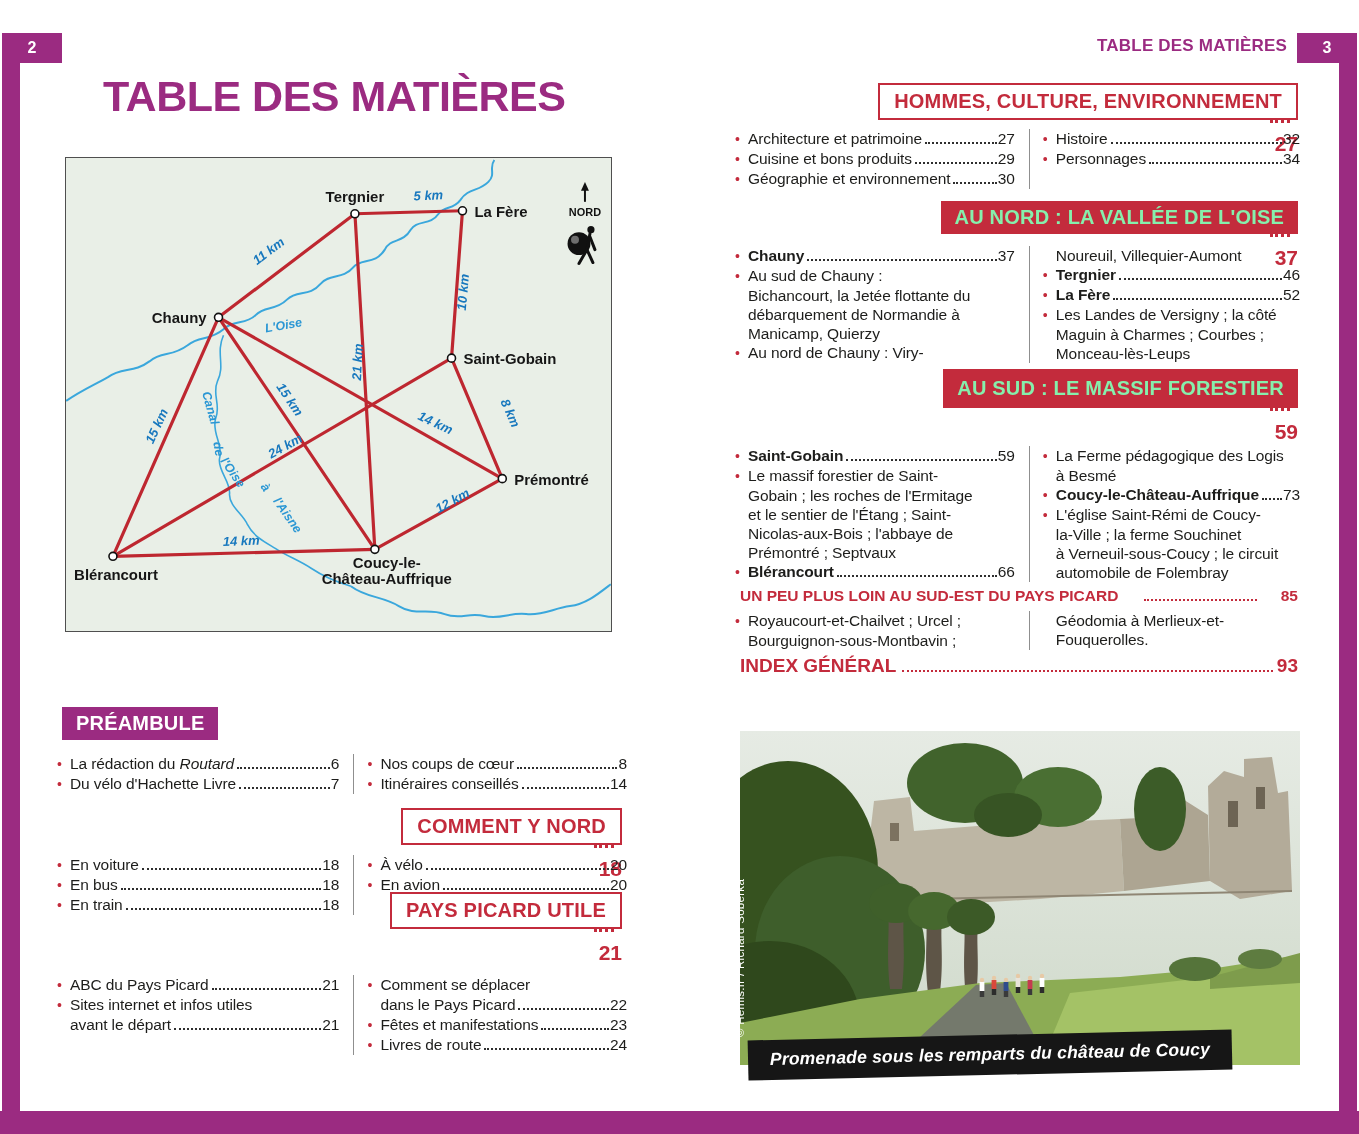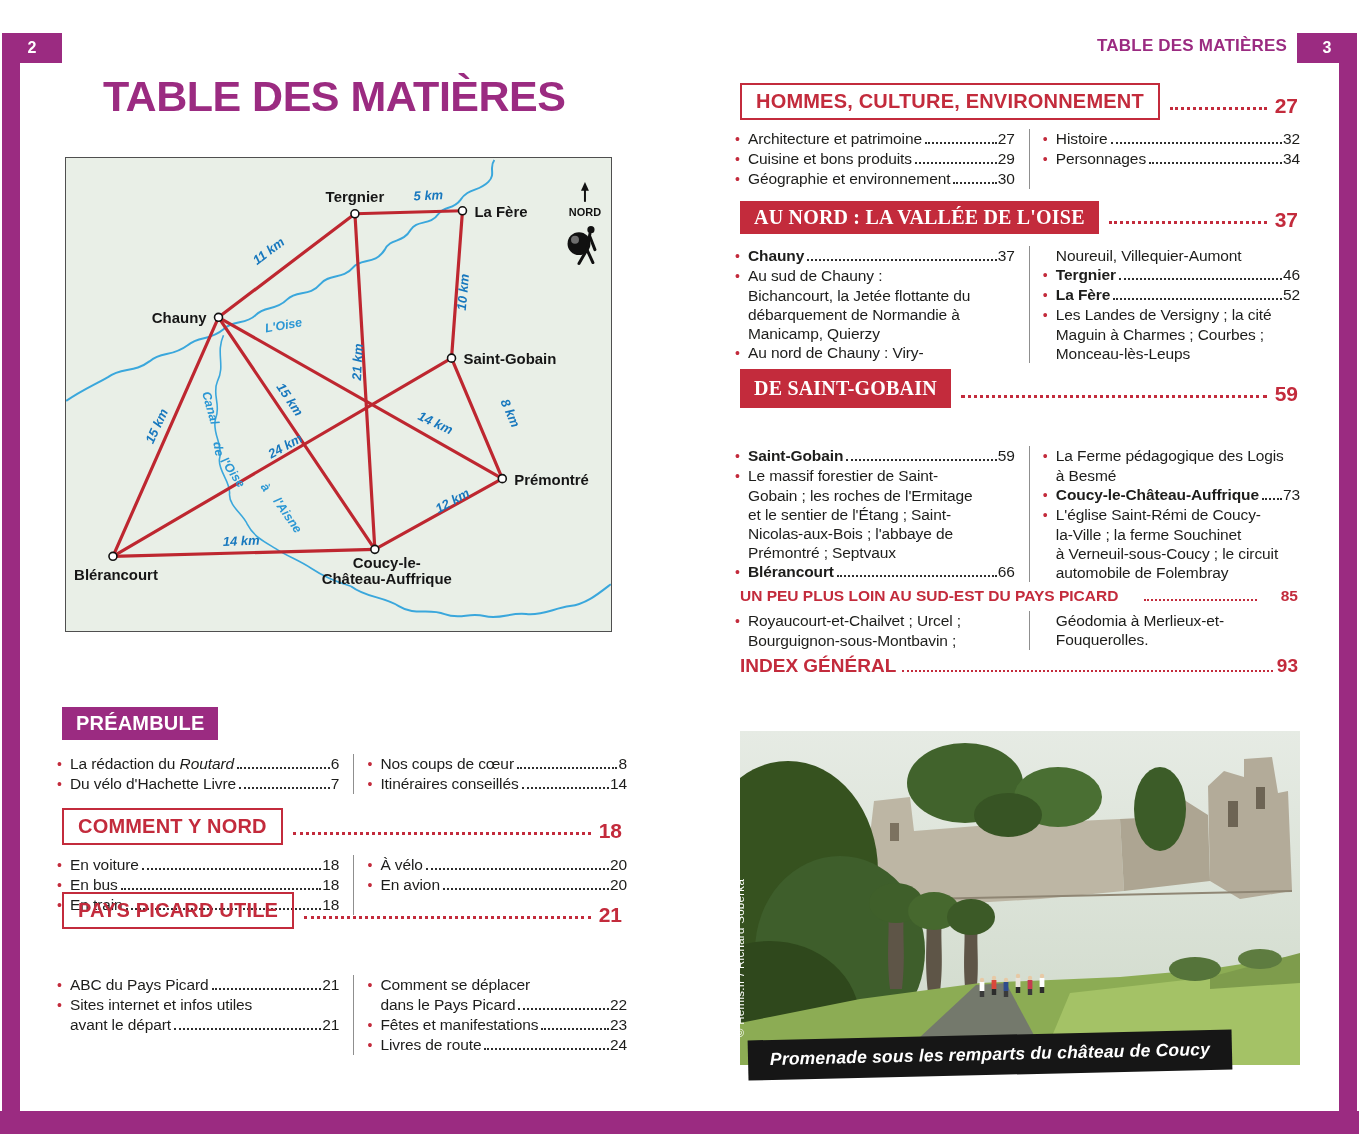--- a/index.html
+++ b/index.html
@@ -25,24 +25,24 @@
 
   
   .map-box{position:absolute;left:65px;top:157px;width:547px;height:475px;background:#E9EFE7;border:1.5px solid #4F4F4F;}
   .map-box svg{display:block;width:100%;height:100%;}
   text.town{font:bold 15px "Liberation Sans",sans-serif;fill:#161616;}
   text.dist{font:italic bold 13px "Liberation Sans",sans-serif;fill:var(--bluelbl);}
   text.riverlbl{font:italic bold 12.5px "Liberation Sans",sans-serif;fill:#2B97D4;}
   text.nordlbl{font:bold 11px "Liberation Sans",sans-serif;fill:#111;}
 
   
-  .sec-row{position:absolute;display:flex;align-items:flex-end;}
+  .sec-row{position:absolute;display:flex;align-items:flex-end;flex-direction:column;}
   .hbox{font-weight:bold;font-size:20px;padding:5px 14px;letter-spacing:.2px;white-space:nowrap;}
   .hbox.outline{border:2px solid var(--red);color:var(--red);}
-  .hbox.filled-red{background:var(--red);color:#ffffff;font-family:Liberation Serif, serif;}
+  .hbox.filled-red{background:var(--red);color:#86efac;}
   .hbox.filled-magenta{background:var(--magenta);color:#fff;}
   .hbox.two{line-height:27px;padding:6px 14px;}
   .hlead{flex:1 1 auto;border-bottom:3px dotted var(--red);margin:0 8px 10px 10px;min-width:20px;}
   .hpage{color:var(--red);font-weight:bold;font-size:21px;line-height:1;padding-bottom:4px;}
 
   .inline-head{position:absolute;display:flex;align-items:baseline;color:var(--red);font-weight:bold;}
   .inline-head .ht{white-space:nowrap;}
   .inline-head .hlead2{flex:1 1 auto;border-bottom:2px dotted var(--red);margin:0 4px 3px 6px;}
 
   
@@ -361,34 +361,34 @@
           <span class="pg">46</span>
         </div>
         <div class="toc-line">
           <span class="blt">•</span>
           <span class="txt bold">La Fère</span>
           <span class="dots"></span>
           <span class="pg">52</span>
         </div>
         <div class="toc-line">
           <span class="blt">•</span>
-          <span class="txt">Les Landes de Versigny ; la cité</span>
+          <span class="txt">Les Landes de Versigny ; la côté</span>
         </div>
         <div class="toc-line cont">
           <span class="txt">Maguin à Charmes ; Courbes ;</span>
         </div>
         <div class="toc-line cont">
           <span class="txt">Monceau-lès-Leups</span>
         </div>
       </div>
     </div>
 
   <div class="sec-row" style="left:740px;top:369px;width:558px;">
     <span class="hbox filled-red two">
-        <span style="display:block">DE SAINT-GOBAIN</span>
+        <span style="display:block">AU SUD : LE MASSIF FORESTIER</span>
       </span>
     <span class="hlead"></span>
     <span class="hpage">59</span>
   </div>
   <div class="toc-cols tight" style="left:735px;top:446px;width:565px;">
       <div class="toc-col c0">
         <div class="toc-line">
           <span class="blt">•</span>
           <span class="txt bold">Saint-Gobain</span>
           <span class="dots"></span>

